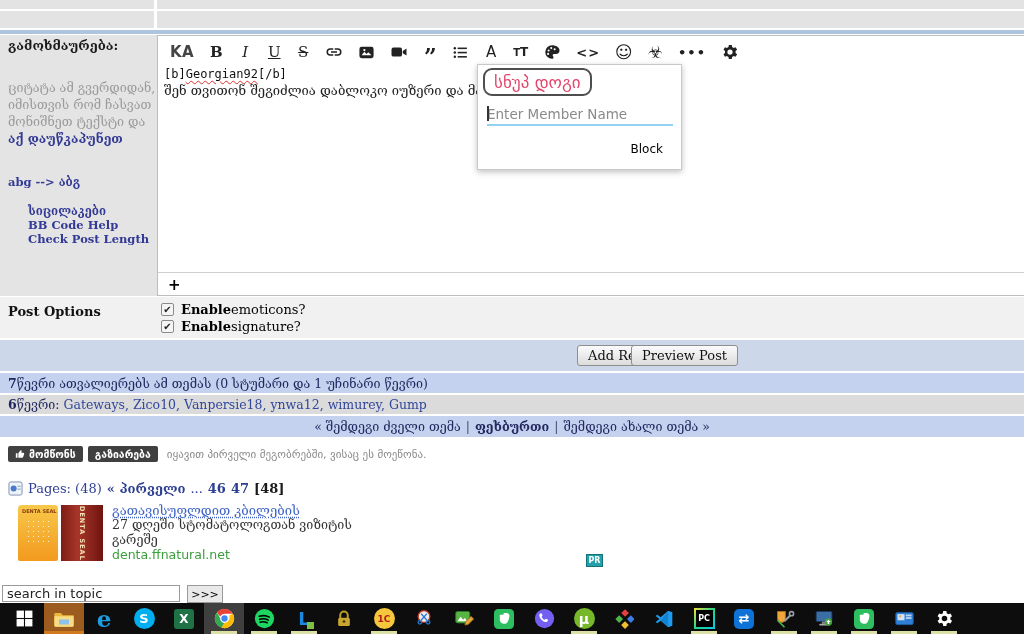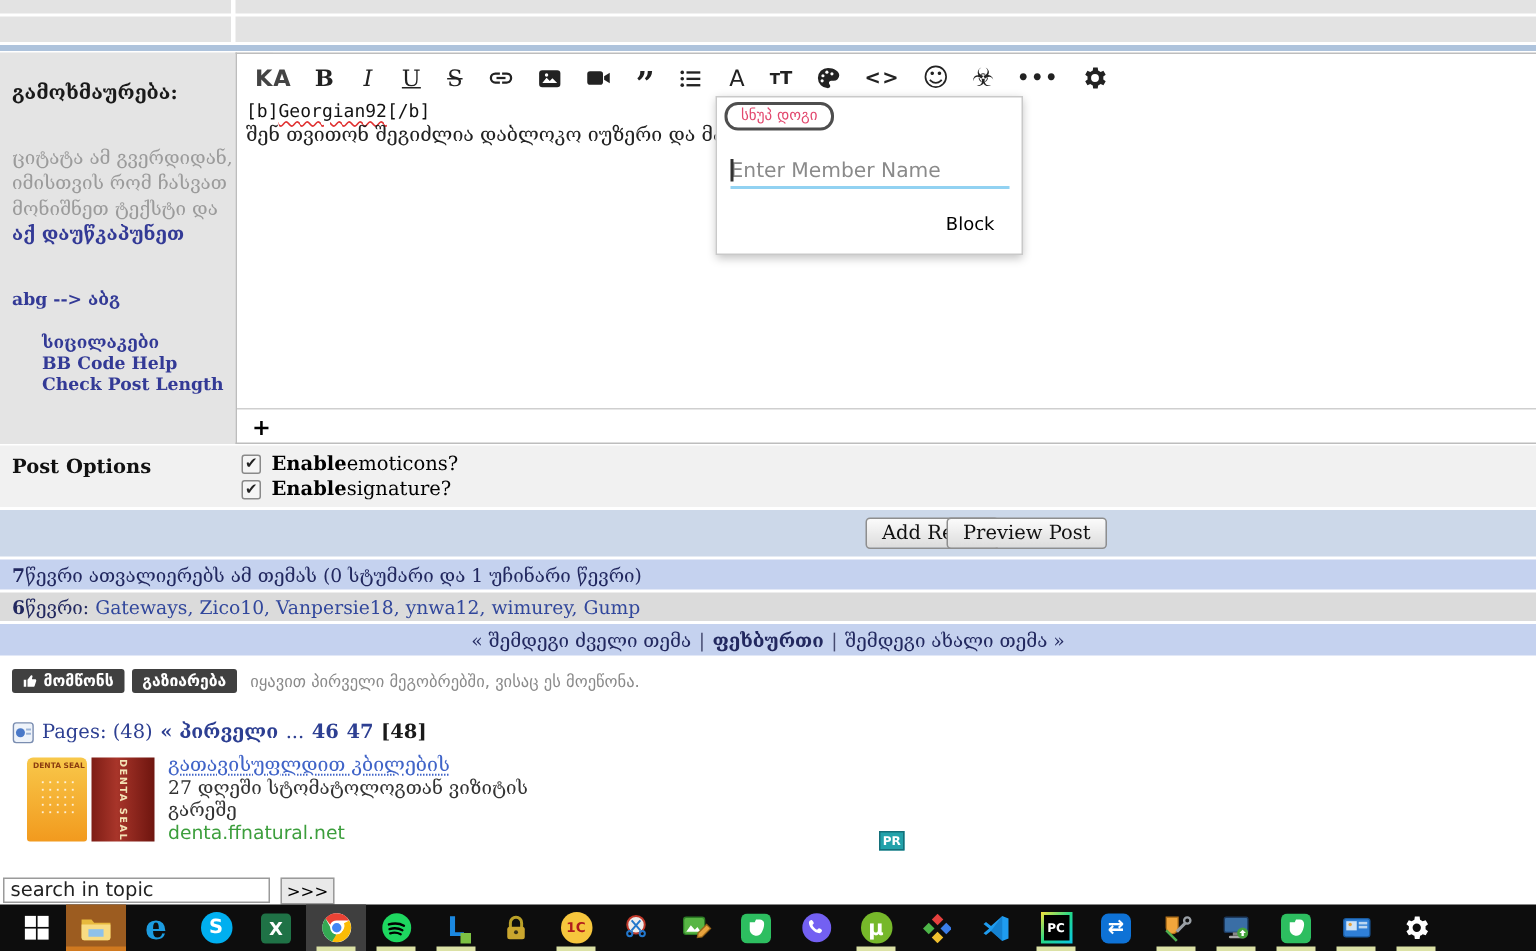--- a/index.html
+++ b/index.html
@@ -5,21 +5,21 @@
   * { box-sizing: border-box; margin: 0; padding: 0; }
   html,body { width:1024px; height:634px; overflow:hidden; }
   body { font-family:"DejaVu Serif","DejaVu Sans",serif; background:#fff; position:relative; }
 
   
   .grow { position:absolute; left:0; width:1024px; background:#e3e3e3; }
   .vdiv { position:absolute; left:154px; top:0; width:3px; height:28px; background:#fff; }
   .bluestrip { position:absolute; left:0; top:30px; width:1024px; height:4px; background:#aec3dc; }
 
   
-  .sidebar { position:absolute; left:0; top:35px; width:182px; height:261px; background:#e4e4e4; padding:20px 8px; font-size:12.5px; }
+  .sidebar { position:absolute; left:0; top:35px; width:182px; height:261px; background:#e4e4e4; padding:3px 8px; font-size:12.5px; }
   .sb-title { font-weight:bold; color:#1a1a1a; font-size:13px; }
   .sb-hint { margin-top:27px; color:#9b9b9b; line-height:1.35; }
   .sb-link { color:#333a96; font-weight:bold; cursor:pointer; }
   .sb-translit { margin-top:27px; color:#333a96; font-weight:bold; font-size:11.5px; }
   .sb-links { margin-top:15px; line-height:1.25; font-size:11.5px;margin-left:20px; }
   .sb-links div { color:#333a96; font-weight:bold; cursor:pointer; }
 
   
   .editor { position:absolute; left:157px; top:35px; width:867px; height:261px; background:#fff; border:1px solid #bdbdbd; border-right:none; }
   .toolbar { position:absolute; left:6px; top:2px; height:28px; display:flex; align-items:center; gap:15px; padding:0 6px; color:#222; }
@@ -40,21 +40,21 @@
 
   .ed-content { position:absolute; left:6px; top:31px; right:10px; }
   .bbline { font-family:"DejaVu Sans Mono",monospace; font-size:12px; color:#111; }
   .squiggle { text-decoration:underline wavy #e03030 1px; text-underline-offset:2px; }
   .gline { font-size:13px; color:#222; margin-top:2px; }
   .ed-plusline { position:absolute; left:0; right:0; top:236px; border-top:1px solid #cfcfcf; }
   .ed-plus { position:absolute; left:10px; top:240px; font-weight:bold; font-size:15px; font-family:"DejaVu Sans",sans-serif; cursor:pointer; }
 
   
   .popup { position:absolute; left:477px; top:64px; width:205px; height:106px; background:#fff; border:1px solid #c9c9c9; box-shadow:0 2px 6px rgba(0,0,0,.25); z-index:6; font-family:"DejaVu Sans",sans-serif; }
-  .ptag { position:absolute; left:5px; top:3px; border:2px solid #4e4e4e; border-radius:9px; padding:2px 9px; background:#fff; color:#e2486e; font-size:10px; cursor:pointer; }
+  .ptag { position:absolute; left:5px; top:3px; border:2px solid #4e4e4e; border-radius:9px; padding:2px 9px; background:#fff; color:#e2486e; font-size:17px; cursor:pointer; }
   .pinput { position:absolute; left:9px; top:39px; width:186px; height:22px; border:none; border-bottom:2px solid #92d2f2; font-size:13.5px; color:#222; font-family:"DejaVu Sans",sans-serif; outline:none; background:#fff; }
   .pinput::placeholder { color:#8a8a8a; }
   .pcaret { position:absolute; left:9px; top:41px; width:1.5px; height:15px; background:#333; }
   .pblock { position:absolute; right:18px; bottom:13px; color:#000000; font-size:12px; cursor:pointer; }
 
   
   .postopt { position:absolute; left:0; top:297px; width:1024px; height:41px; background:#f1f1f1; font-size:13px; }
   .po-label { position:absolute; left:8px; top:7px; font-weight:bold; color:#111; }
   .po-rows { position:absolute; left:161px; top:4px; }
   .po-row { display:flex; align-items:center; height:17px; cursor:pointer; }

